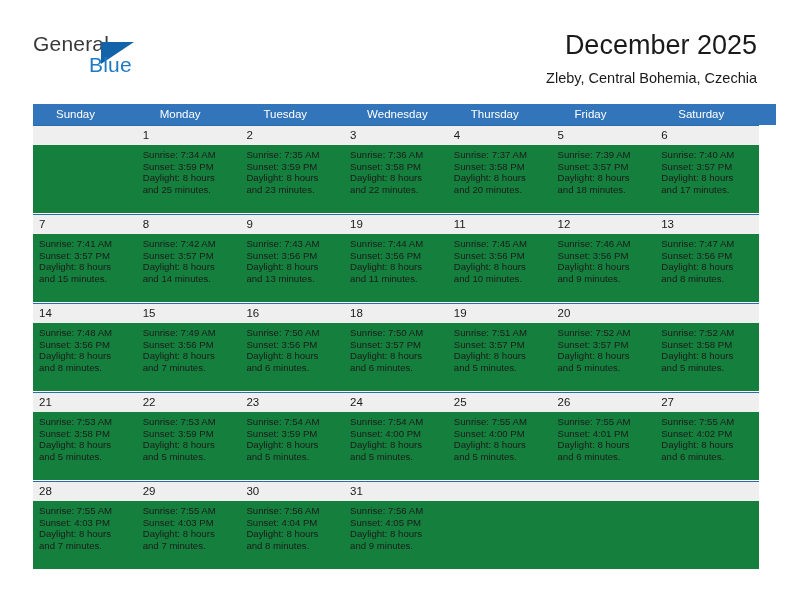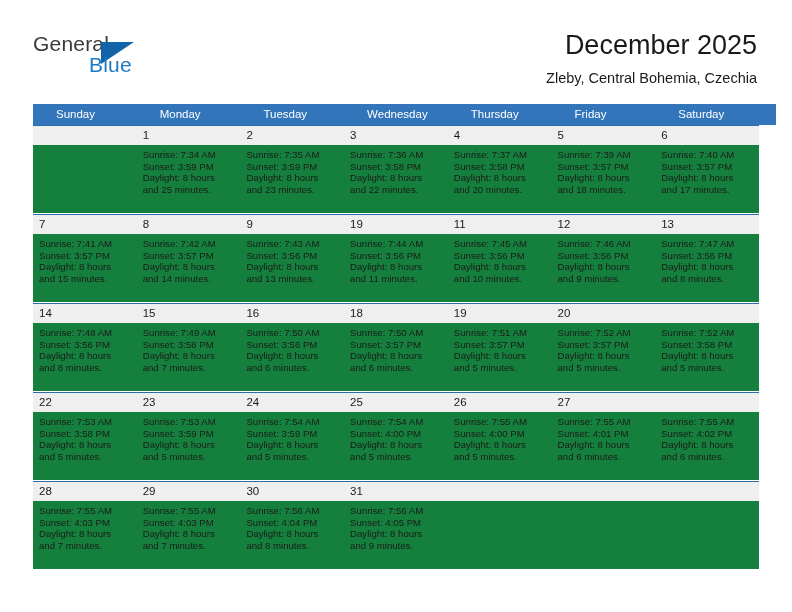--- a/index.html
+++ b/index.html
@@ -353,20 +353,21 @@
           <div>Sunrise: 7:52 AM</div>
           <div>Sunset: 3:58 PM</div>
           <div>Daylight: 8 hours</div>
           <div>and 5 minutes.</div>
         </div>
       </div>
     </div>
 
     <div class="week">
       <div class="daynum-band">
+        <div class="daynum">21</div>
         <div class="daynum">22</div>
         <div class="daynum">23</div>
         <div class="daynum">24</div>
         <div class="daynum">25</div>
         <div class="daynum">26</div>
         <div class="daynum">27</div>
       </div>
       <div class="daybody-band">
         <div class="daybody">
           <div>Sunrise: 7:53 AM</div>

